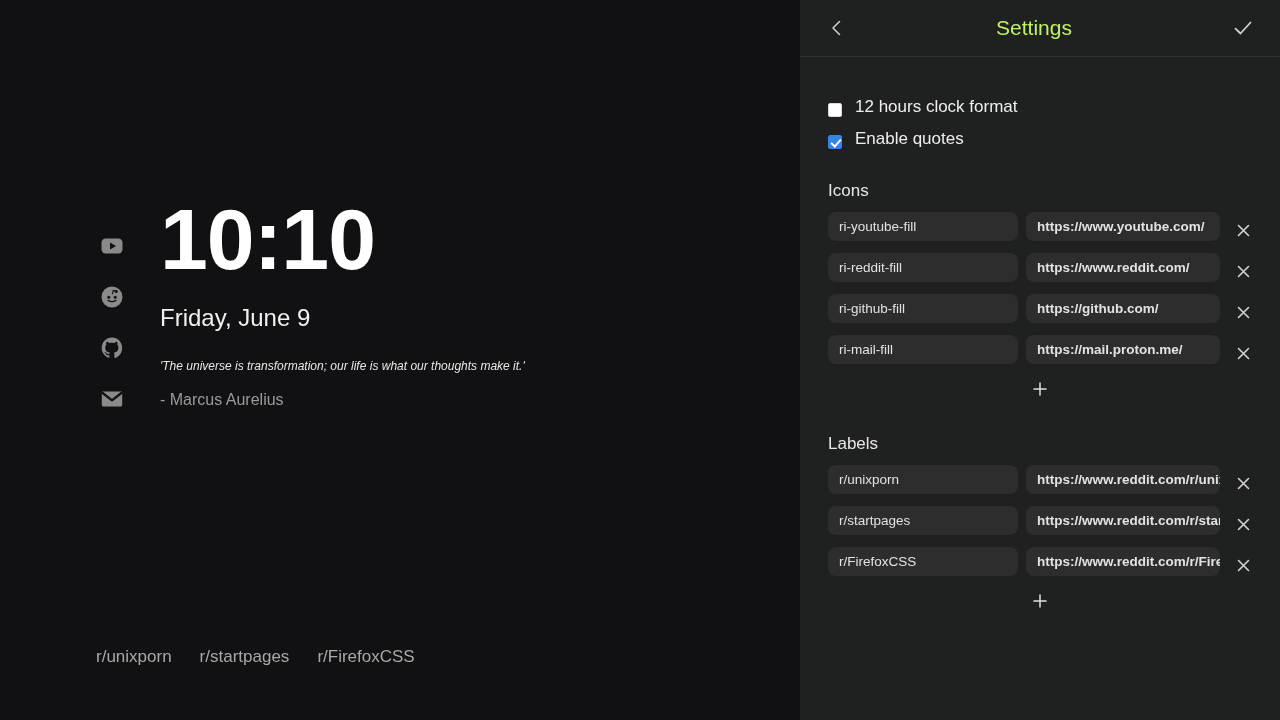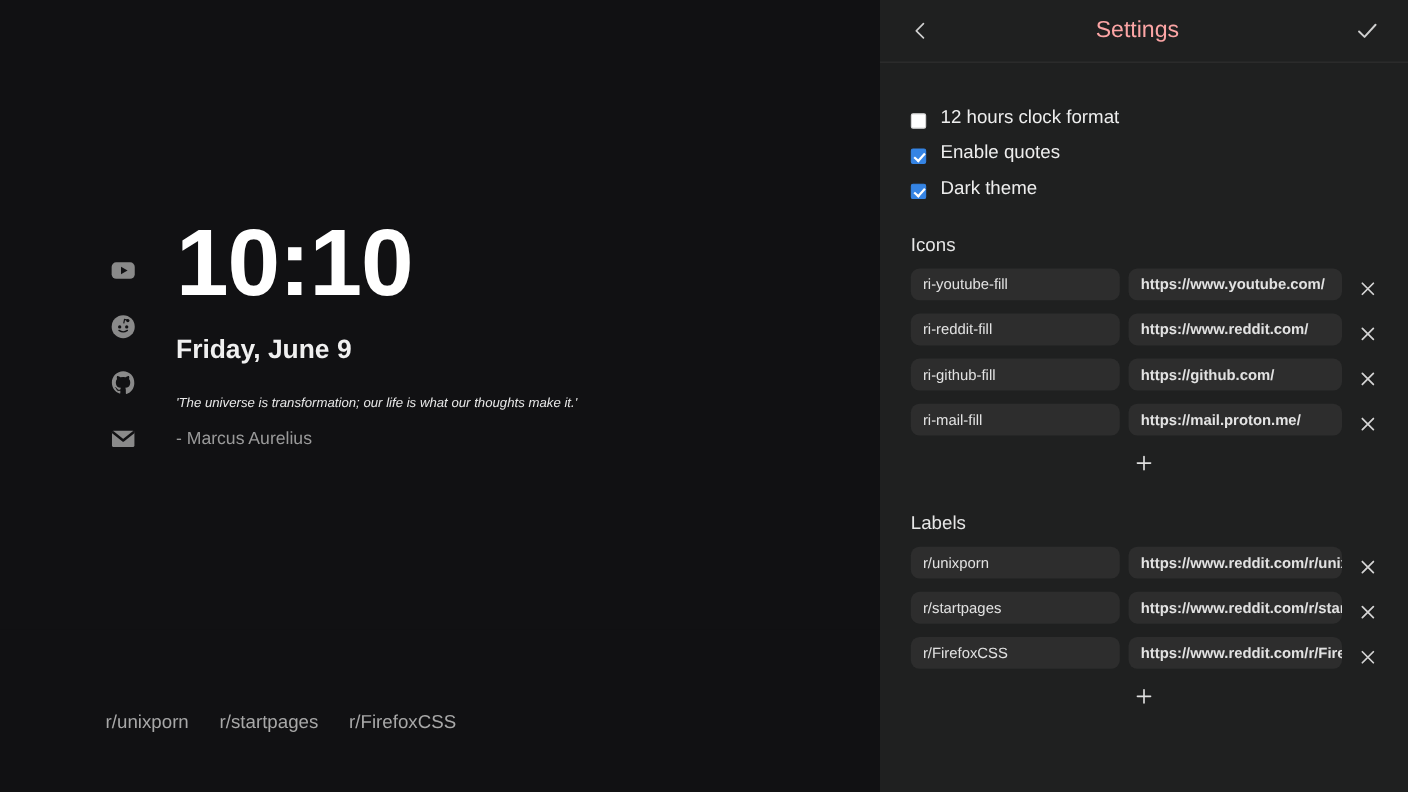--- a/index.html
+++ b/index.html
@@ -60,21 +60,21 @@
     line-height: 1;
     font-weight: bold;
     color: #ffffff;
     letter-spacing: -1px;
   }
 
   .date {
     margin-top: 22px;
     font-size: 24px;
     color: #f0f0f0;
-    font-weight: bold;
+    font-weight: normal;
   }
 
   .quote {
     margin-top: 26px;
     font-size: 12px;
     line-height: 1.42;
     font-style: italic;
     color: #e8e8e8;
     width: 472px;
   }
@@ -130,21 +130,21 @@
     cursor: pointer;
   }
   .hdr-btn svg { display: block; }
 
   .settings-title {
     position: absolute;
     left: 0;
     right: 12px;
     text-align: center;
     font-size: 21px;
-    color: #fca5a5;
+    color: #bef264;
     pointer-events: none;
   }
 
   .hdr-spacer { flex: 1; }
 
   .settings-body {
     padding: 28px 28px 0 28px;
   }
 
   .check-row {
@@ -331,24 +331,20 @@
     <div class="settings-body">
 
       <div class="check-row">
         <span class="cbx"></span>
         <span class="check-label">12 hours clock format</span>
       </div>
       <div class="check-row">
         <span class="cbx checked"></span>
         <span class="check-label">Enable quotes</span>
       </div>
-      <div class="check-row">
-        <span class="cbx checked"></span>
-        <span class="check-label">Dark theme</span>
-      </div>
 
       <div class="section-title">Icons</div>
 
       <div class="row">
         <div class="field field-name">ri-youtube-fill</div>
         <div class="field field-url">https://www.youtube.com/</div>
         <button class="del-btn">
           <span>
             <svg width="13" height="13" viewBox="0 0 13 13" aria-hidden="true">
               <path d="M1.5 1.5 L11.5 11.5 M11.5 1.5 L1.5 11.5" stroke="#d4d4d4" stroke-width="1.6" stroke-linecap="round"></path>

